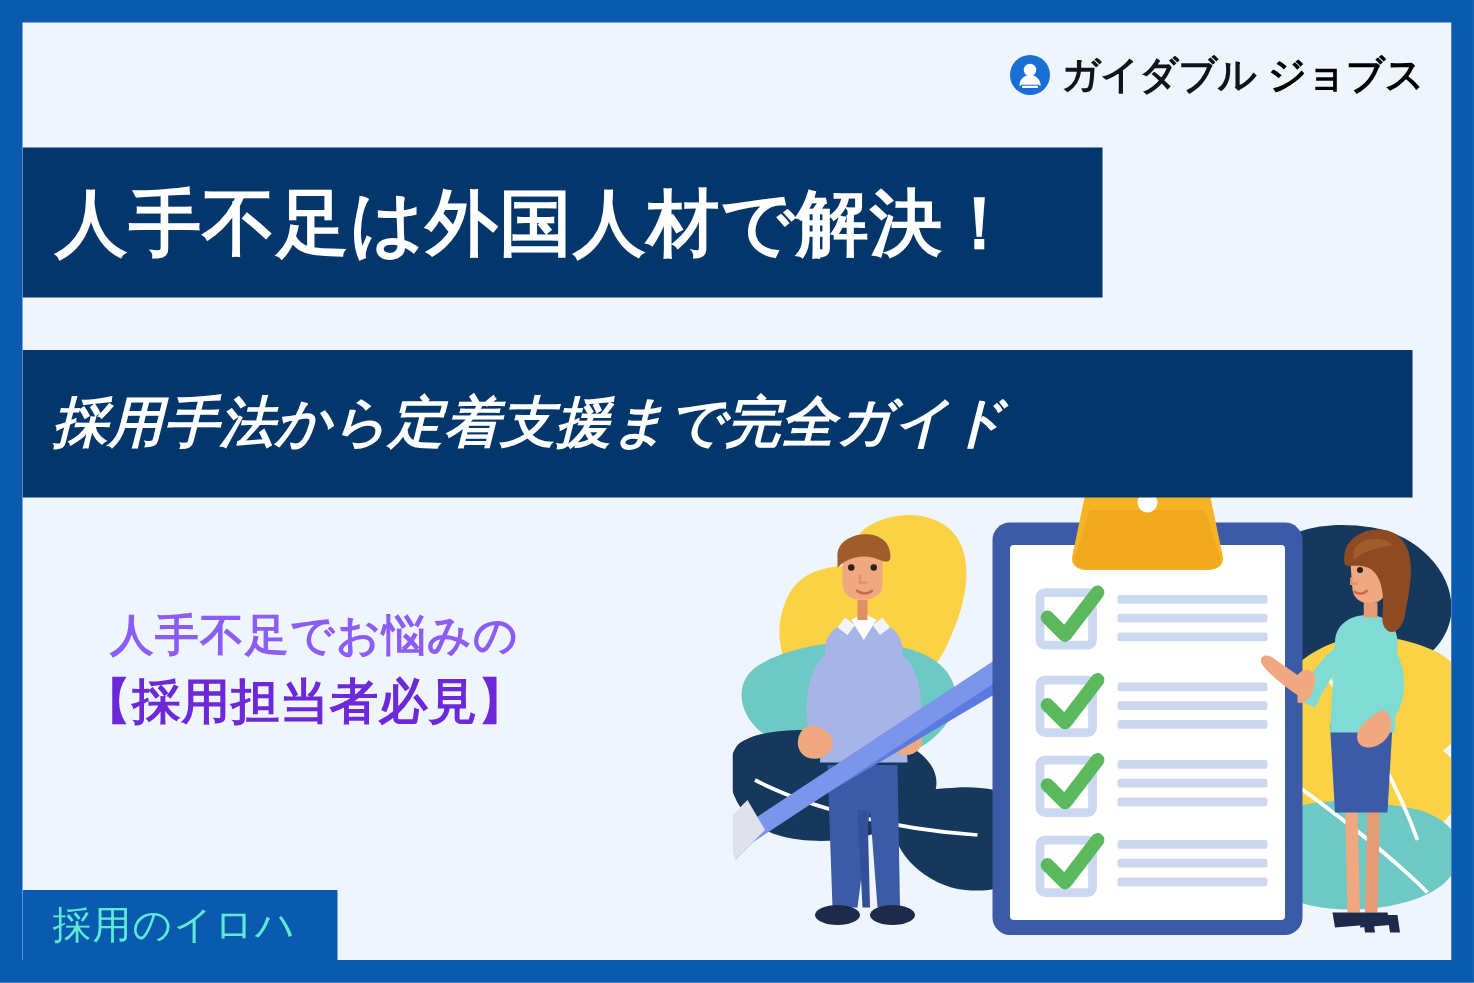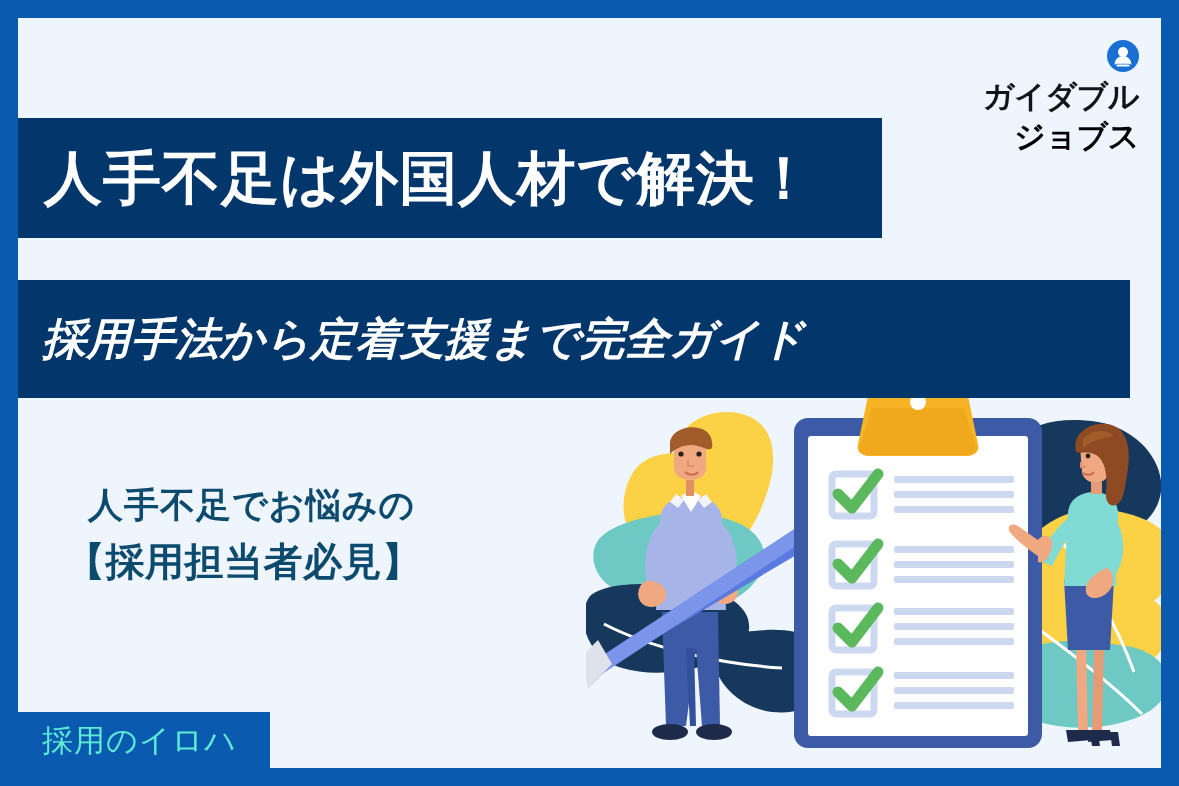--- a/index.html
+++ b/index.html
@@ -20,23 +20,22 @@
     position:absolute;
     left:18px;top:18px;
     width:1143px;height:750px;
     background:#eff5fd;
     overflow:hidden;
   }
   
   .logo{
     position:absolute;
     right:22px;top:22px;
-    display:flex;align-items:flex-end;gap:9px;
+    display:flex;align-items:center;gap:9px;
     height:40px;
-    flex-direction:column;
   }
   .logo-icon{width:32px;height:32px;display:block;}
   .logo-text{
     font-size:31px;font-weight:bold;
     letter-spacing:-0.5px;
     line-height:1;
     white-space:nowrap;
     font-family:"DejaVu Sans","Liberation Sans",sans-serif;
   }
   .logo-dark{color:#111418;}
@@ -64,31 +63,31 @@
   .bar2 .bar-text{font-size:44px;letter-spacing:0.5px;font-style:italic;}
 
   
   .subcopy{
     position:absolute;
     left:48px;top:466px;
     line-height:1.42;
   }
   .sub-line1{
     display:block;
-    color:#0c4a6e;
+    color:#8b5cf6;
     font-weight:bold;
     font-size:35px;
     letter-spacing:1px;
     padding-left:22px;
     white-space:nowrap;
-    font-family:Liberation Mono, monospace;
+    font-family:Liberation Serif, serif;
   }
   .sub-line2{
     display:block;
-    color:#0c4a6e;
+    color:#6d28d9;
     font-weight:bold;
     font-size:39px;
     letter-spacing:0.5px;
     white-space:nowrap;
     font-family:"DejaVu Sans","Liberation Sans",sans-serif;
   }
 
   
   .badge{
     position:absolute;

